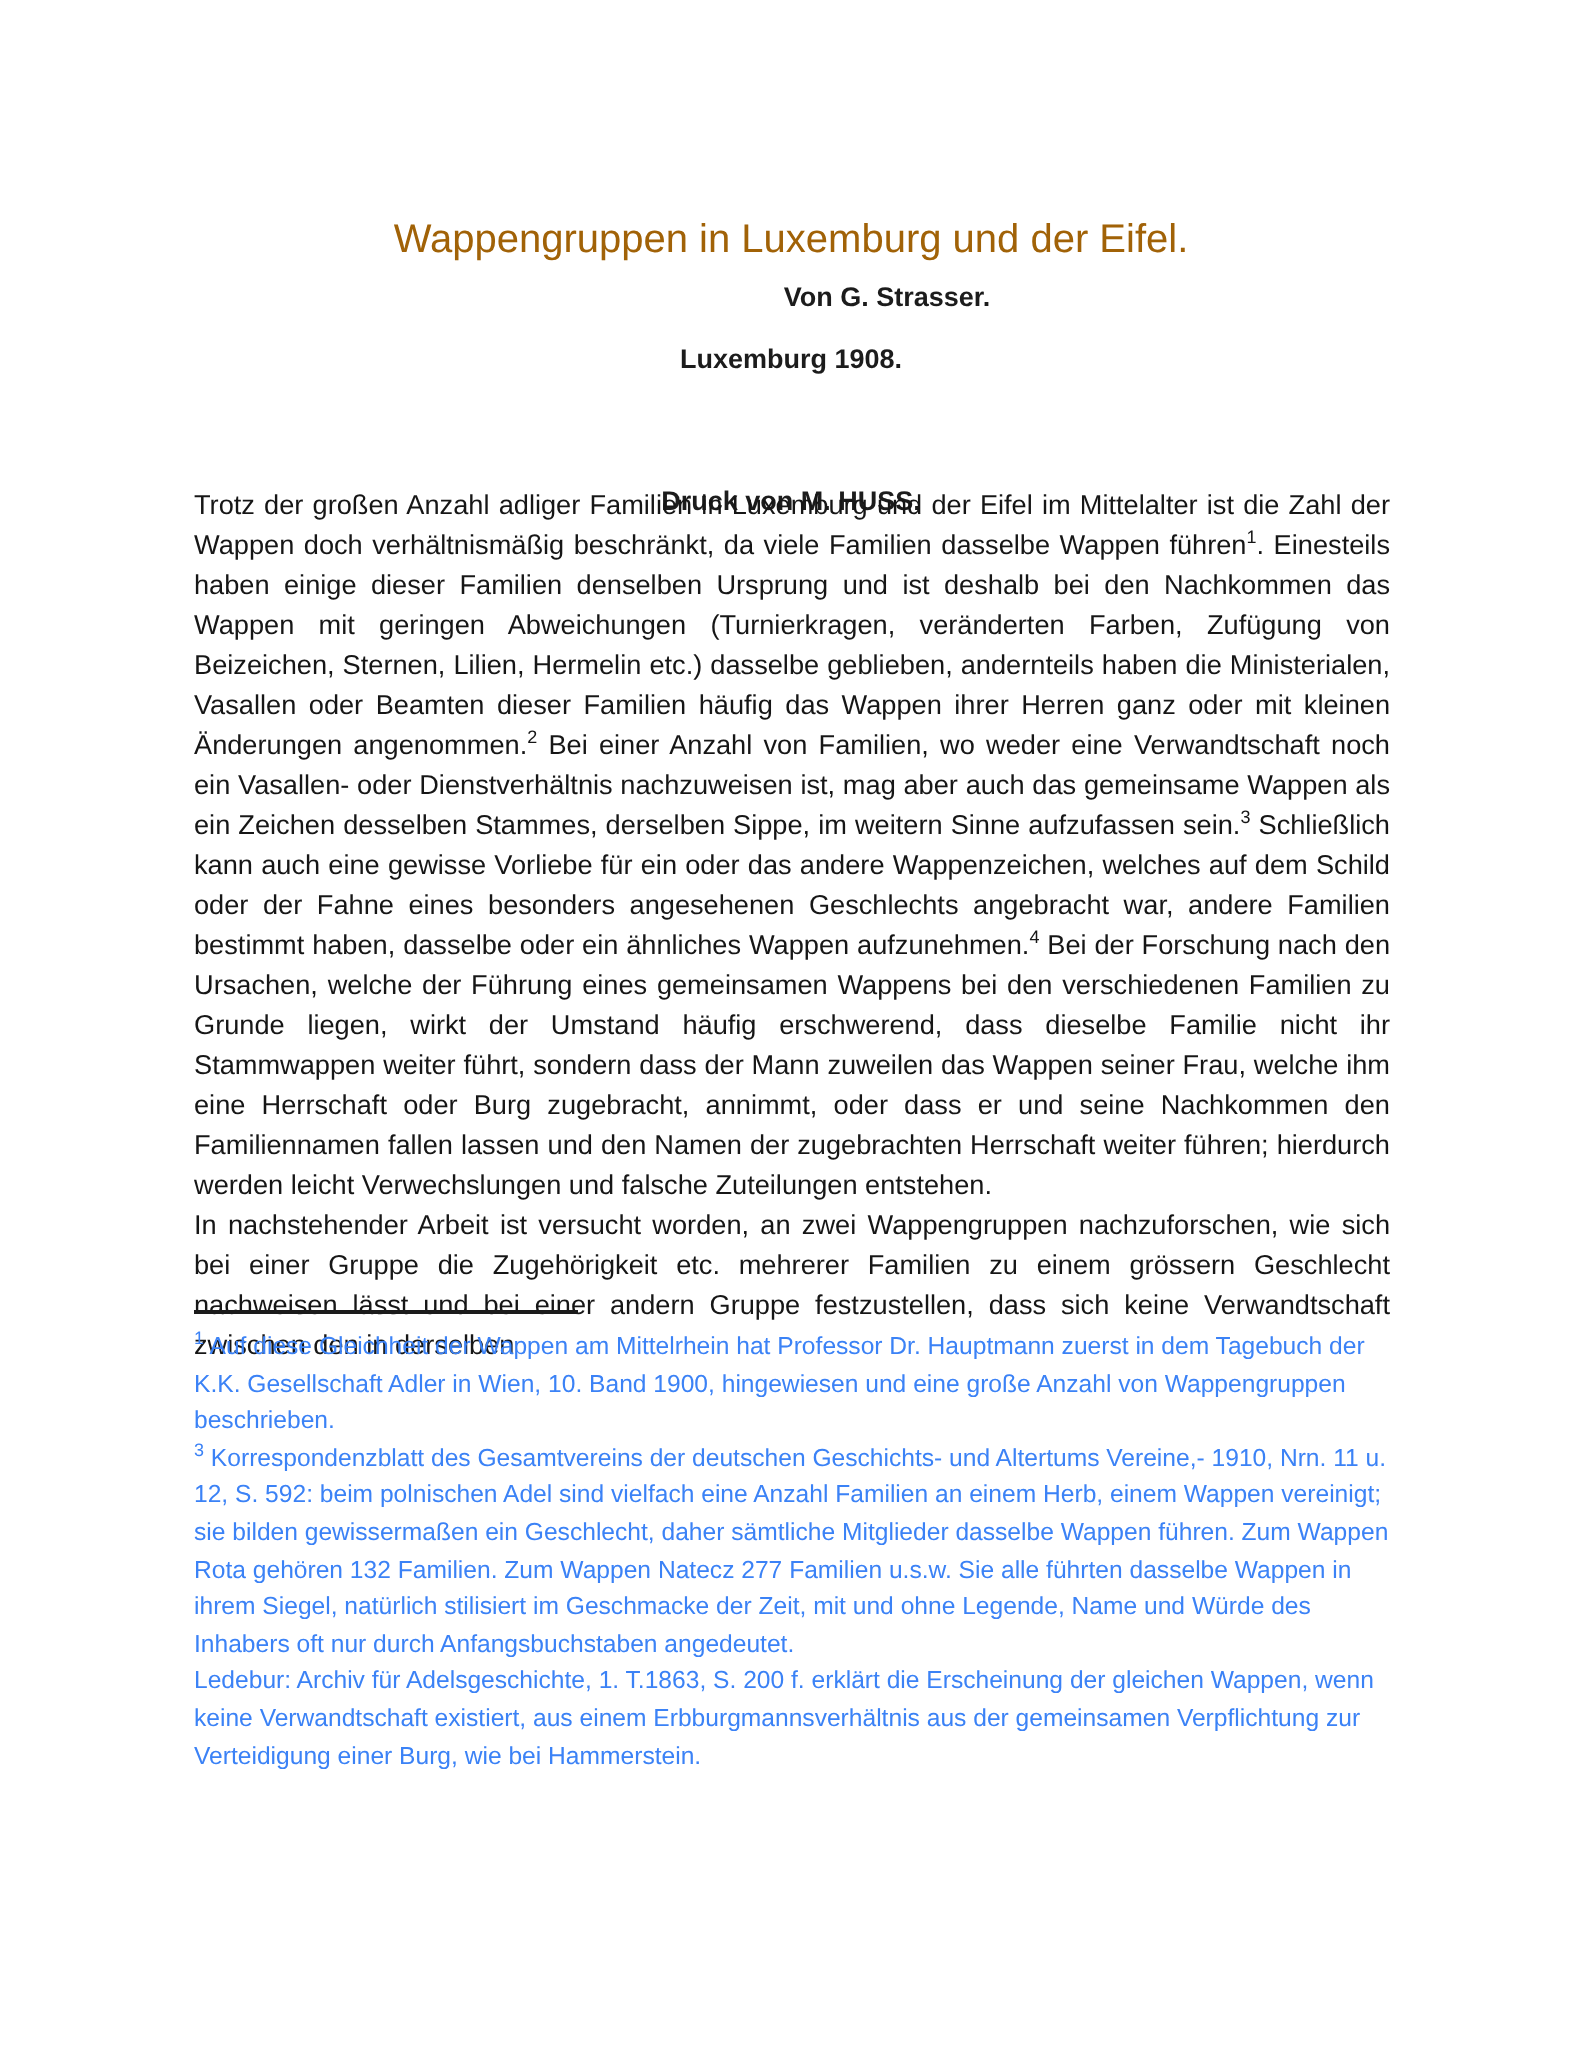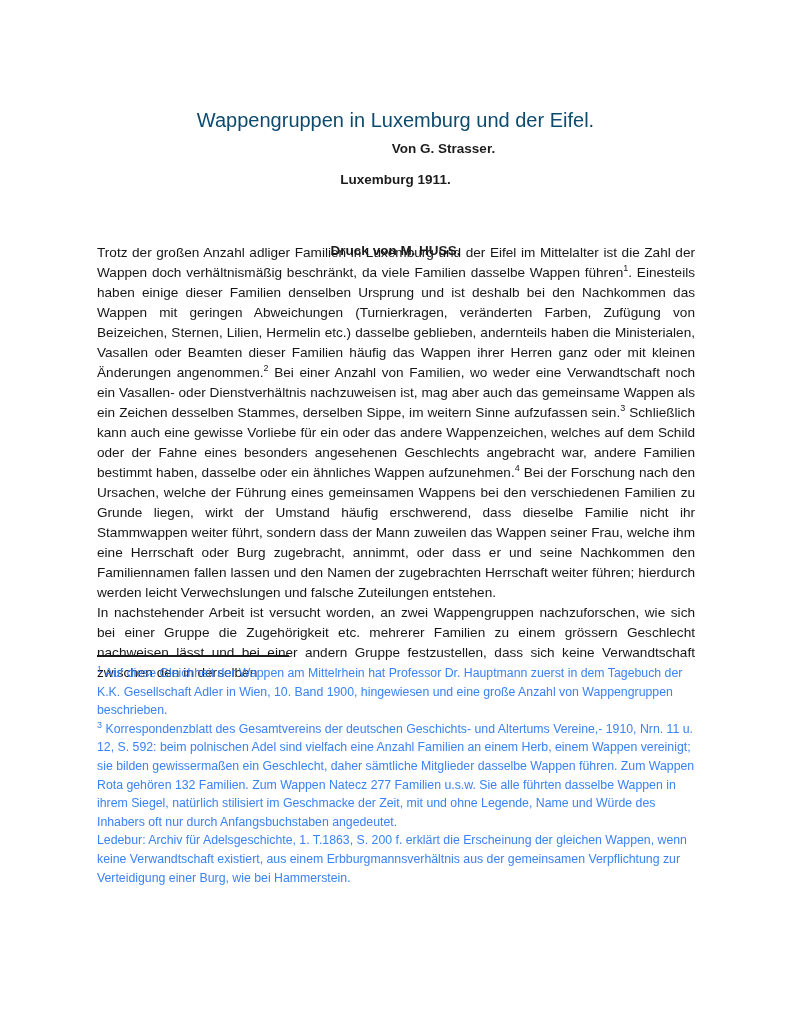--- a/index.html
+++ b/index.html
@@ -69,24 +69,24 @@
     line-height:18.6px;
     text-align:left;
     color:#3b82f6;
   }
 </style>
 </head>
 <body>
 
 <div class="page">
 
-  <h1 class="doc-title" style="color: #0c4a6e;">Wappengruppen in Luxemburg und der Eifel.</h1>
+  <h1 class="doc-title" style="color: #a16207;">Wappengruppen in Luxemburg und der Eifel.</h1>
 
   <p class="center-line author-line">Von G. Strasser.</p>
-  <p class="center-line imprint-line">Luxemburg 1911.</p>
+  <p class="center-line imprint-line">Luxemburg 1908.</p>
   <p class="center-line printer-line">Druck von M. HUSS.</p>
 
   <div class="body-block" id="body-paragraphs">
       <p class="para">Trotz der großen Anzahl adliger Familien in Luxemburg und der Eifel im Mittelalter ist die Zahl der Wappen doch verhältnismäßig beschränkt, da viele Familien dasselbe Wappen führen<sup>1</sup>. Einesteils haben einige dieser Familien denselben Ursprung und ist deshalb bei den Nachkommen das Wappen mit geringen Abweichungen (Turnierkragen, veränderten Farben, Zufügung von Beizeichen, Sternen, Lilien, Hermelin etc.) dasselbe geblieben, andernteils haben die Ministerialen, Vasallen oder Beamten dieser Familien häufig das Wappen ihrer Herren ganz oder mit kleinen Änderungen angenommen.<sup>2</sup> Bei einer Anzahl von Familien, wo weder eine Verwandtschaft noch ein Vasallen- oder Dienstverhältnis nachzuweisen ist, mag aber auch das gemeinsame Wappen als ein Zeichen desselben Stammes, derselben Sippe, im weitern Sinne aufzufassen sein.<sup>3</sup> Schließlich kann auch eine gewisse Vorliebe für ein oder das andere Wappenzeichen, welches auf dem Schild oder der Fahne eines besonders angesehenen Geschlechts angebracht war, andere Familien bestimmt haben, dasselbe oder ein ähnliches Wappen aufzunehmen.<sup>4</sup> Bei der Forschung nach den Ursachen, welche der Führung eines gemeinsamen Wappens bei den verschiedenen Familien zu Grunde liegen, wirkt der Umstand häufig erschwerend, dass dieselbe Familie nicht ihr Stammwappen weiter führt, sondern dass der Mann zuweilen das Wappen seiner Frau, welche ihm eine Herrschaft oder Burg zugebracht, annimmt, oder dass er und seine Nachkommen den Familiennamen fallen lassen und den Namen der zugebrachten Herrschaft weiter führen; hierdurch werden leicht Verwechslungen und falsche Zuteilungen entstehen.</p>
       <p class="para">In nachstehender Arbeit ist versucht worden, an zwei Wappengruppen nachzuforschen, wie sich bei einer Gruppe die Zugehörigkeit etc. mehrerer Familien zu einem grössern Geschlecht nachweisen lässt und bei einer andern Gruppe festzustellen, dass sich keine Verwandtschaft zwischen den in derselben</p>
     </div>
 
   <div class="fn-block">
     <hr class="fn-sep">
     <div id="footnotes">

